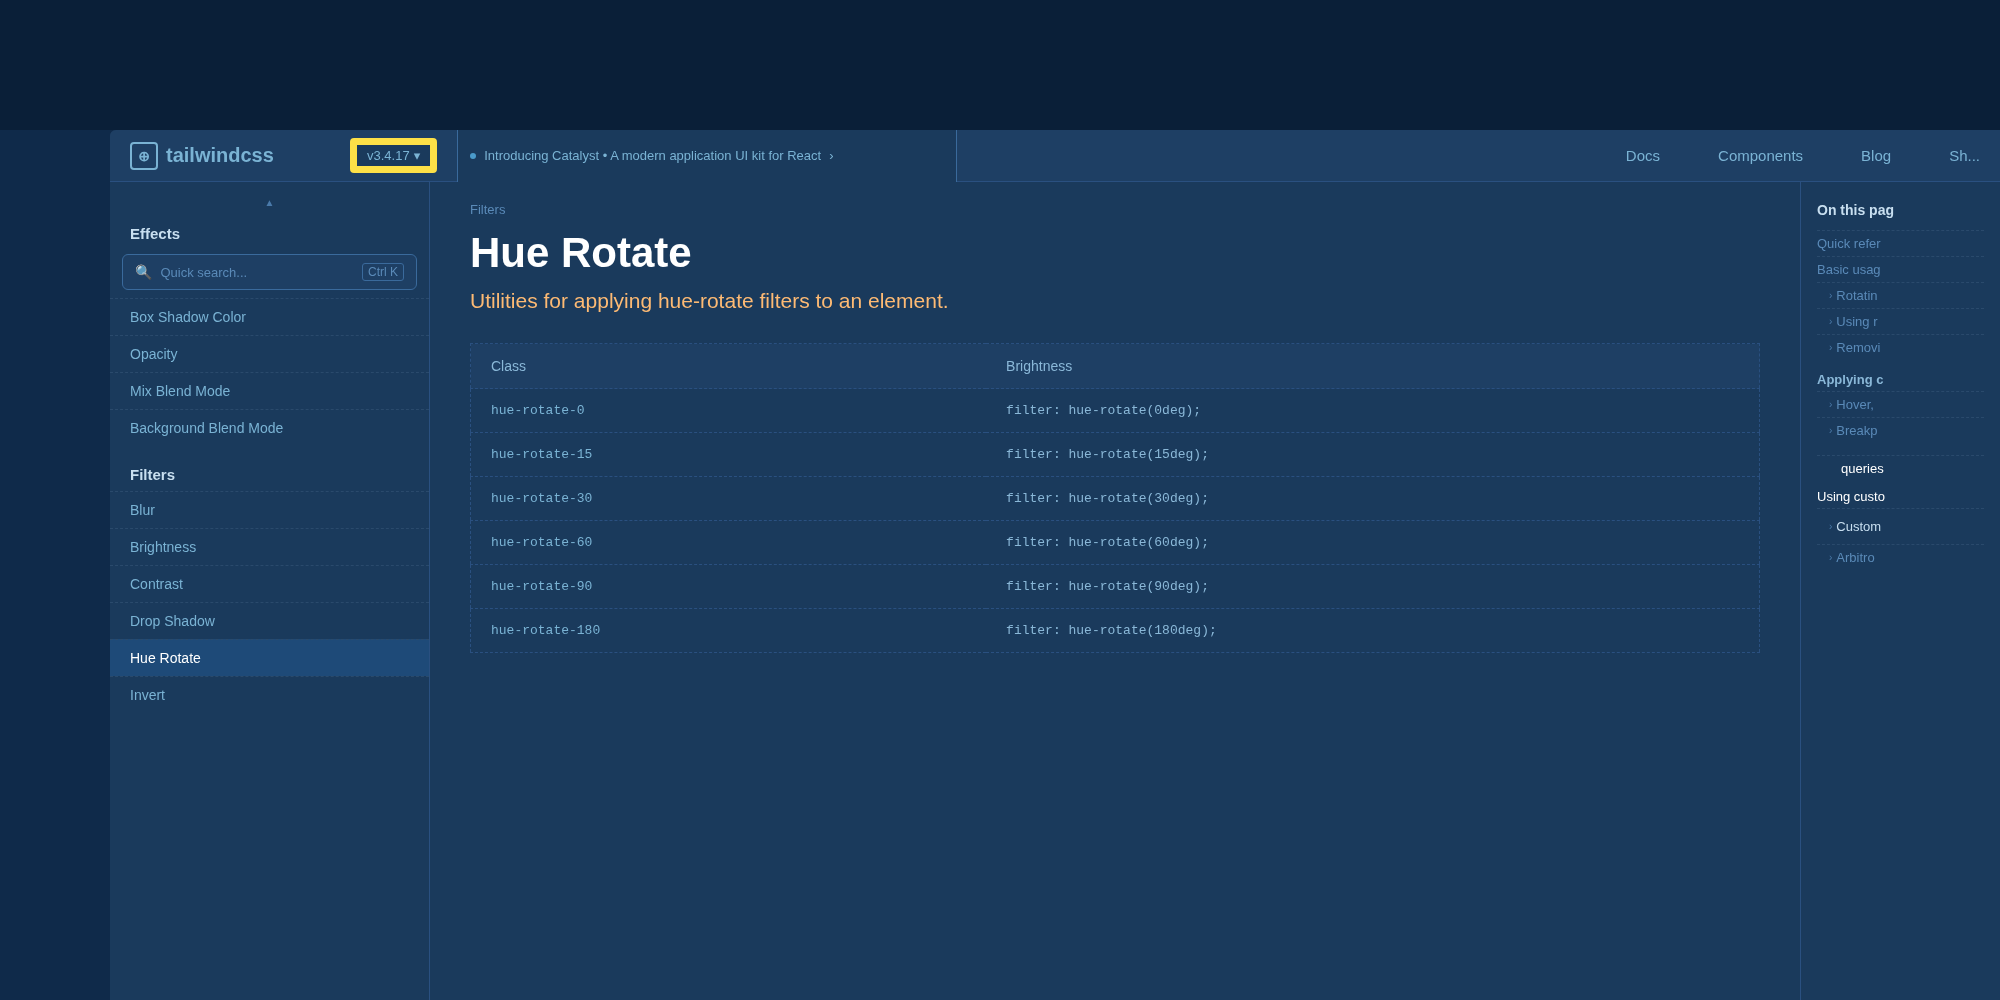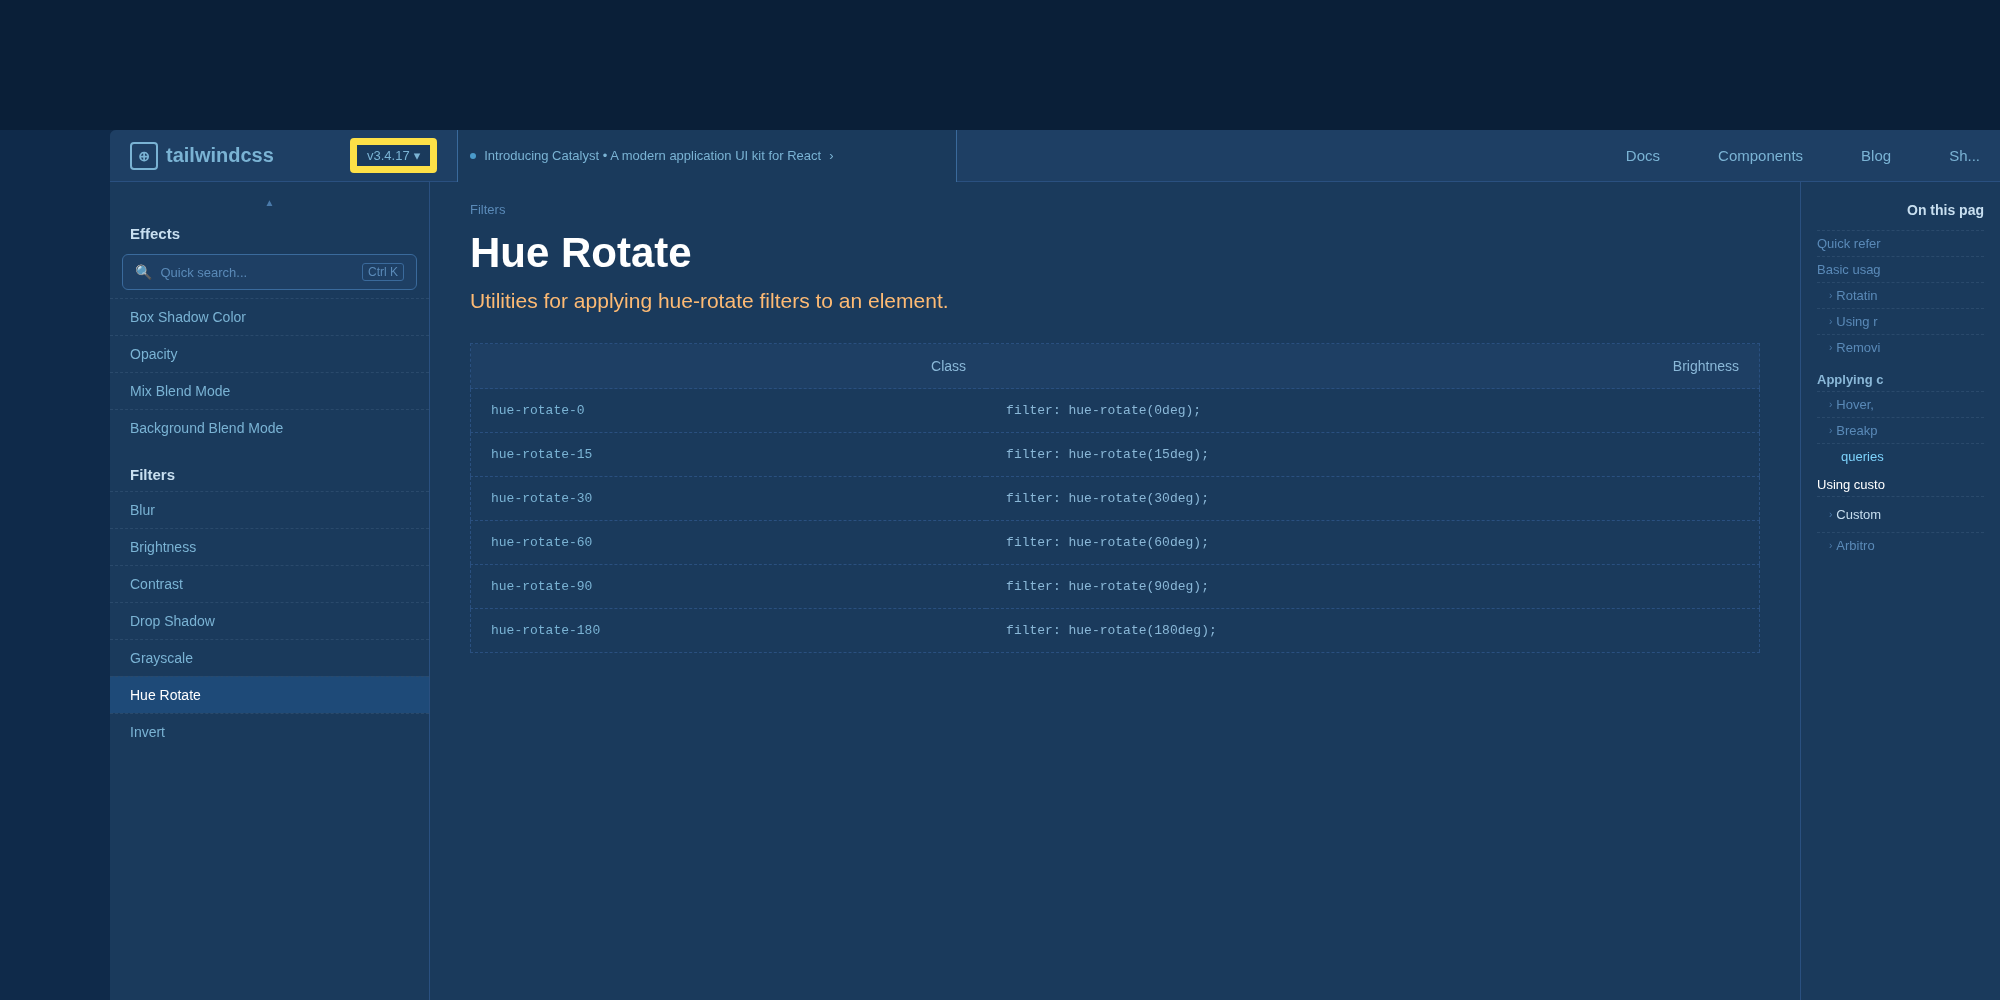--- a/index.html
+++ b/index.html
@@ -226,21 +226,21 @@
       border-collapse: collapse;
       border: 1px dashed #2a5080;
     }
 
     .table-header {
       background: #1e3f64;
     }
 
     .table-header th {
       padding: 14px 20px;
-      text-align: right;
+      text-align: left;
       color: #8ab8d8;
       font-size: 14px;
       font-weight: 500;
       border-bottom: 1px dashed #2a5080;
     }
 
     .table-row td {
       padding: 14px 20px;
       border-bottom: 1px dashed #2a5080;
       font-size: 13px;
@@ -265,21 +265,20 @@
       border-left: 1px solid #2a5080;
       padding: 20px 16px;
       overflow-y: auto;
     }
 
     .right-sidebar-title {
       color: #c8dff0;
       font-size: 14px;
       font-weight: 600;
       margin-bottom: 12px;
-      text-align: right;
     }
 
     .toc-item {
       color: #5a8ab8;
       font-size: 13px;
       padding: 5px 0;
       cursor: pointer;
       border-top: 1px dashed #2a4a6c;
     }
 
@@ -365,21 +364,20 @@
       <div class="sidebar-item">Opacity</div>
       <div class="sidebar-item">Mix Blend Mode</div>
       <div class="sidebar-item">Background Blend Mode</div>
 
       <div class="section-header sidebar-section">Filters</div>
 
       <div class="sidebar-item">Blur</div>
       <div class="sidebar-item">Brightness</div>
       <div class="sidebar-item">Contrast</div>
       <div class="sidebar-item">Drop Shadow</div>
-      <div class="sidebar-item">Grayscale</div>
       <div class="sidebar-item active">Hue Rotate</div>
       <div class="sidebar-item">Invert</div>
     </div>
 
     <div class="content-area">
       <div class="breadcrumb">Filters</div>
       <div class="page-title">Hue Rotate</div>
       <div class="page-subtitle">Utilities for applying hue-rotate filters to an element.</div>
 
       <table class="reference-table">
@@ -439,21 +437,21 @@
       <div class="toc-section-header">Applying c</div>
 
       <div class="toc-item indent">
         <span class="toc-chevron">›</span>
         <span>Hover,</span>
       </div>
       <div class="toc-item indent">
         <span class="toc-chevron">›</span>
         <span>Breakp</span>
       </div>
-      <div class="toc-item" style="padding-left: 24px; color: #7dd3fc; font-size: 13px;">queries</div>
+      <div class="toc-item" style="padding-left: 24px; color: #ffffff; font-size: 13px; margin-top: 12px;">queries</div>
 
       <div class="using-custom-label">Using custo</div>
 
       <div class="toc-item indent">
         <span class="toc-chevron">›</span>
         <span class="custom-badge">Custom</span>
       </div>
       <div class="toc-item indent">
         <span class="toc-chevron">›</span>
         <span>Arbitro</span>

